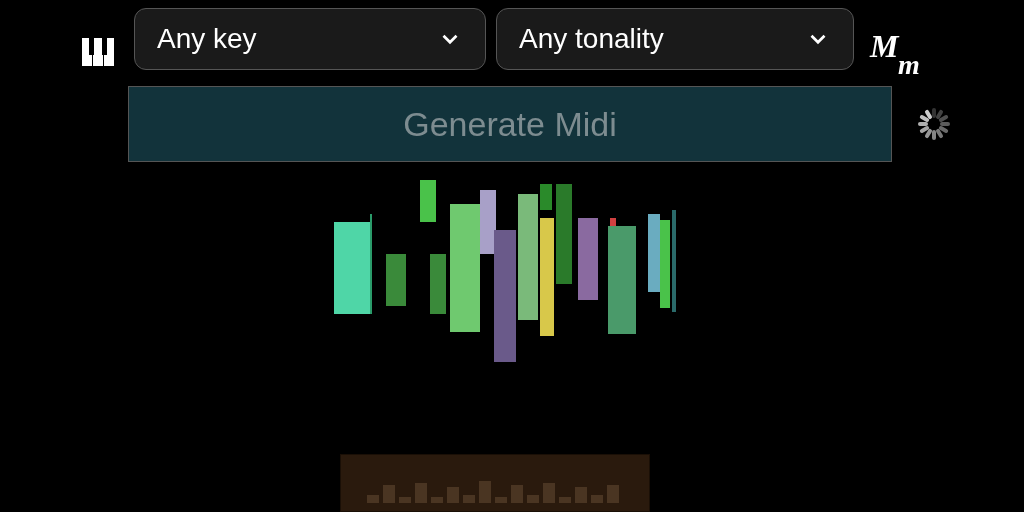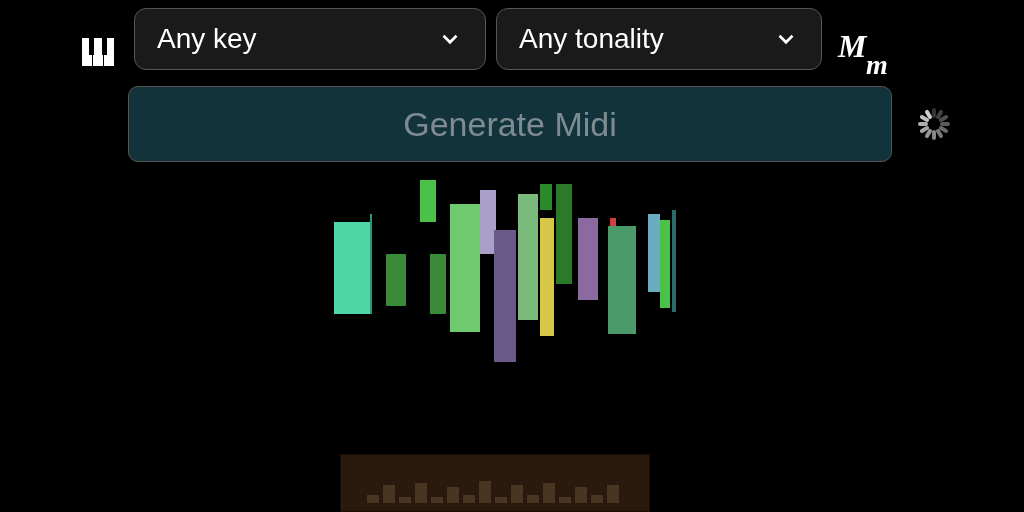--- a/index.html
+++ b/index.html
@@ -3,27 +3,27 @@
 <meta charset="utf-8">
 <style>
   * { box-sizing: border-box; margin: 0; padding: 0; }
   html, body { width: 1024px; height: 512px; background: #000; font-family: -apple-system, BlinkMacSystemFont, "Segoe UI", Arial, sans-serif; overflow: hidden; }
   .wrap { position: relative; width: 100%; height: 100%; }
   .top-row { position: absolute; top: 8px; left: 0; right: 0; display: flex; align-items: flex-end; }
   .piano-icon { margin-left: 80px; }
   .piano-icon svg { display: block; }
   .dropdown { flex: 0 0 auto; height: 62px; background: #1a1a1a; border: 1px solid #555; border-radius: 12px; display: flex; align-items: center; justify-content: space-between; padding: 0 22px; color: #fff; font-size: 28px; font-weight: 500; cursor: pointer; }
   .dd1 { margin-left: 18px; width: 352px; }
-  .dd2 { margin-left: 10px; width: 326px; }
+  .dd2 { margin-left: 10px; width: 358px; }
   .chev { width: 26px; height: 26px; }
   .mm { margin-left: 16px; color: #fff; font-family: "Times New Roman", Georgia, serif; font-style: italic; font-size: 30px; line-height: 0.4; padding-top: 4px; }
   .mm .big { display: block; font-size: 32px; font-weight: 600; }
   .mm .small { display: block; font-size: 28px; margin-left: 28px; margin-top: 6px; font-weight: 600; }
   .gen-row { position: absolute; top: 86px; left: 128px; right: 60px; display: flex; align-items: center; }
-  .gen-btn { width: 764px; height: 76px; background: #12333b; border: 1px solid #555; border-radius: 10px; display: flex; align-items: center; justify-content: center; color: #7d8c90; font-size: 34px; cursor: pointer; }
+  .gen-btn { width: 764px; height: 76px; background: #12333b; border: 1px solid #555; border-radius: 0; display: flex; align-items: center; justify-content: center; color: #7d8c90; font-size: 34px; cursor: pointer; }
   .spinner { margin-left: 24px; width: 36px; height: 36px; position: relative; }
   .spinner div { position: absolute; left: 16px; top: 2px; width: 4px; height: 10px; background: #ccc; border-radius: 2px; transform-origin: 2px 16px; }
   .midi-vis { position: absolute; top: 174px; left: 0; width: 100%; height: 240px; }
   .bar { position: absolute; }
   .panel { position: absolute; left: 340px; bottom: 0; width: 310px; height: 58px; background: #2a1a0d; border: 1px solid #1a0f06; overflow: hidden; }
   .panel-row { position: absolute; top: 26px; left: 26px; right: 26px; height: 22px; display: flex; gap: 4px; align-items: flex-end; }
   .pbar { width: 12px; background: #4a3522; display: inline-block; }
 </style>
 </head>
 <body>

